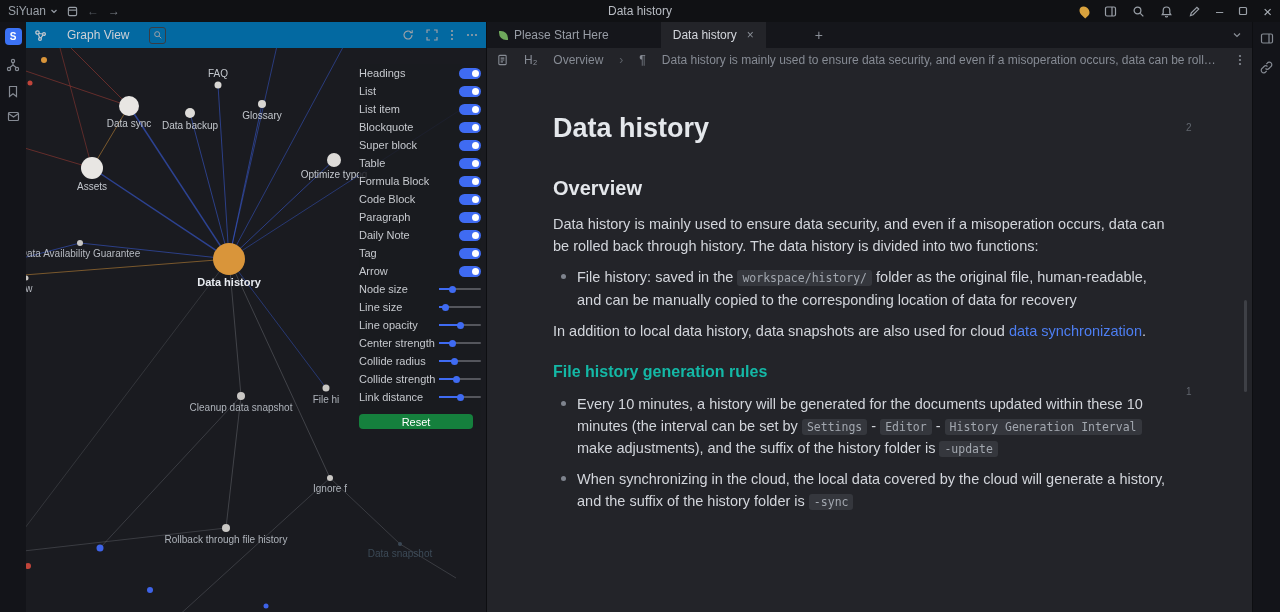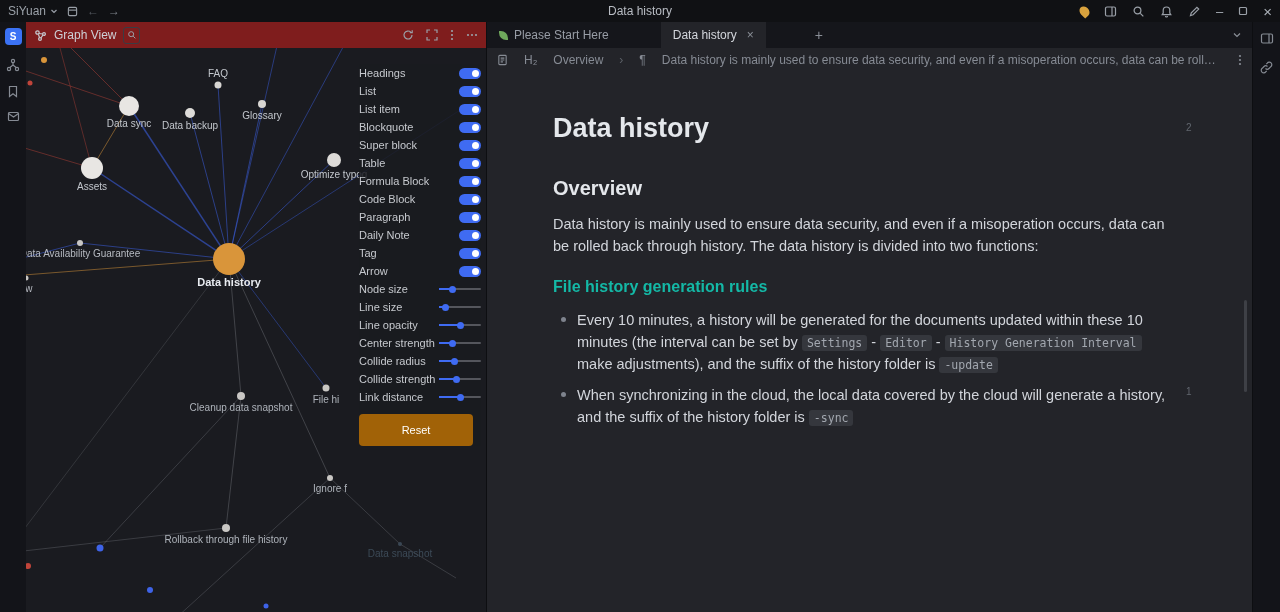--- a/index.html
+++ b/index.html
@@ -23,35 +23,35 @@
   
   .main { flex:1; display:flex; min-height:0; }
 
   
   .dock-left { width:26px; background:#131419; display:flex; flex-direction:column; align-items:center; padding-top:6px; gap:13px; flex:0 0 26px; }
   .logo { width:17px; height:17px; background:#3b72f5; border-radius:4px; color:#fff; font-size:10px; font-weight:bold; display:flex; align-items:center; justify-content:center; }
   .dock-left .icon { color:#868b94; }
 
   
   .graph-panel { width:461px; flex:0 0 461px; background:#1a1b20; display:flex; flex-direction:column; border-right:1px solid #0d0e11; }
-  .graph-header { height:26px; flex:0 0 26px; background:#7f1d1d; display:flex; align-items:center; gap:7px; padding:0 8px; font-size:12px; color:#c6c9cf; }
+  .graph-header { height:26px; flex:0 0 26px; background:#0369a1; display:flex; align-items:center; gap:20px; padding:0 8px; font-size:12px; color:#c6c9cf; }
   .graph-header .htitle { color:#cdd0d6; }
   .searchbox { width:17px; height:17px; border:1px solid #3a3c43; border-radius:3px; color:#9aa0a8; display:flex; align-items:center; justify-content:center; }
   .gh-icons { margin-left:auto; display:flex; align-items:center; gap:12px; color:#9aa0a8; }
   .graph-body { position:relative; flex:1; overflow:hidden; }
   #graph-svg { position:absolute; left:0; top:0; }
 
   .graph-settings { position:absolute; top:16px; right:5px; width:122px; background:rgba(26,27,32,.85); font-size:11px; color:#c6c9ce; }
   .srow { height:18px; display:flex; align-items:center; justify-content:space-between; }
   .toggle { width:22px; height:11px; border-radius:6px; background:#3f6bf2; position:relative; }
   .toggle::after { content:""; position:absolute; right:2px; top:2px; width:7px; height:7px; border-radius:50%; background:#fff; }
   .slider { position:relative; width:42px; height:2px; background:#54565c; border-radius:1px; }
   .slider-fill { position:absolute; left:0; top:0; height:2px; background:#3f6bf2; }
   .slider-thumb { position:absolute; top:-2.5px; width:7px; height:7px; margin-left:-3px; border-radius:50%; background:#3f6bf2; }
-  .reset-btn { margin-top:8px; height:32px; width:114px; background:#a16207; border:none; border-radius:4px; color:#fff; font-size:11px; line-height:14px; text-align:center; cursor:pointer; font-family:inherit; }
+  .reset-btn { margin-top:8px; height:15px; width:114px; background:#15803d; border:none; border-radius:4px; color:#fff; font-size:11px; line-height:14px; text-align:center; cursor:pointer; font-family:inherit; }
 
   
   .content { flex:1; display:flex; flex-direction:column; background:#232429; min-width:0; }
   .tabbar { height:26px; flex:0 0 26px; background:#15161b; display:flex; align-items:stretch; font-size:12px; color:#989da6;gap:40px; }
   .tab { display:flex; align-items:center; gap:6px; padding:0 12px; cursor:pointer; }
   .tab.active { background:#232429; color:#d3d6dc; }
   .tab-close { color:#8a8f97; font-size:12px; margin-left:4px; }
   .newtab { width:26px; display:flex; align-items:center; justify-content:center; color:#8a8f97; font-size:14px; cursor:pointer; }
   .tab-chevron { margin-left:auto; margin-right:10px; display:flex; align-items:center; color:#8a8f97; }
   .leaf { width:9px; height:9px; background:#6fa85c; border-radius:0 80% 0 80%; }
@@ -415,21 +415,23 @@
             </svg>
           </span>
       </div>
 
       <div class="doc">
         <div class="doc-inner">
           <h1>Data history</h1>
           <h2>Overview</h2>
           <p>Data history is mainly used to ensure data security, and even if a misoperation occurs, data can be rolled back through history. The data history is divided into two functions:</p>
           <ul>
+            <li><span>File history: saved in the </span><code class="chip">workspace/history/</code><span> folder as the original file, human-readable, and can be manually copied to the corresponding location of data for recovery</span></li>
           </ul>
+          <p><span>In addition to local data history, data snapshots are also used for cloud </span><span class="link">data synchronization</span><span>.</span></p>
           <h3>File history generation rules</h3>
           <ul>
             <li><span>Every 10 minutes, a history will be generated for the documents updated within these 10 minutes (the interval can be set by </span><code class="chip">Settings</code><span> - </span><code class="chip">Editor</code><span> - </span><code class="chip">History Generation Interval</code><span> make adjustments), and the suffix of the history folder is </span><code class="chip">-update</code></li>
             <li><span>When synchronizing in the cloud, the local data covered by the cloud will generate a history, and the suffix of the history folder is </span><code class="chip">-sync</code></li>
 
           </ul>
         </div>
         <span class="badge" style="top:50px;">2</span>
         <span class="badge" style="top:314px;">1</span>
         <span class="scroll-thumb"></span>

